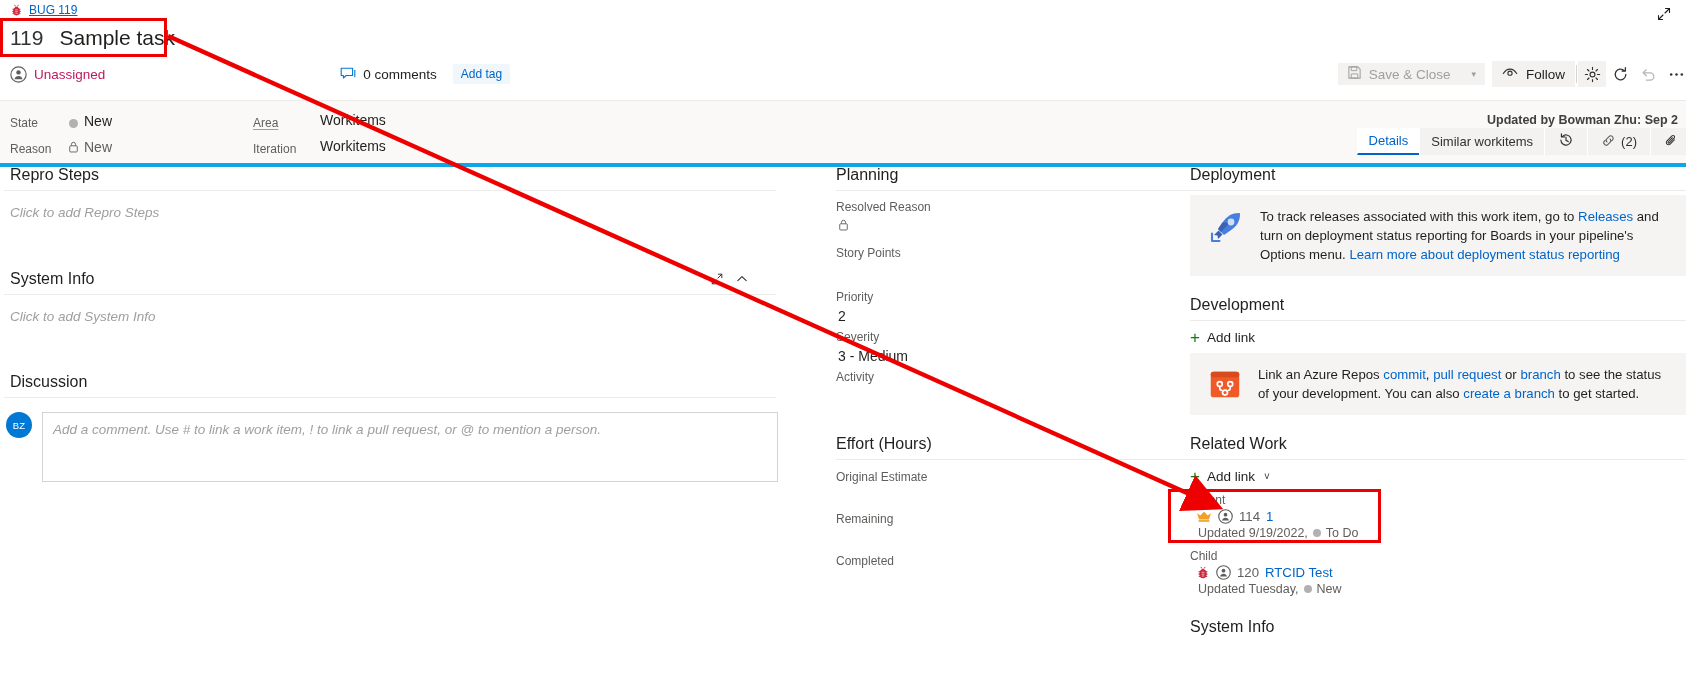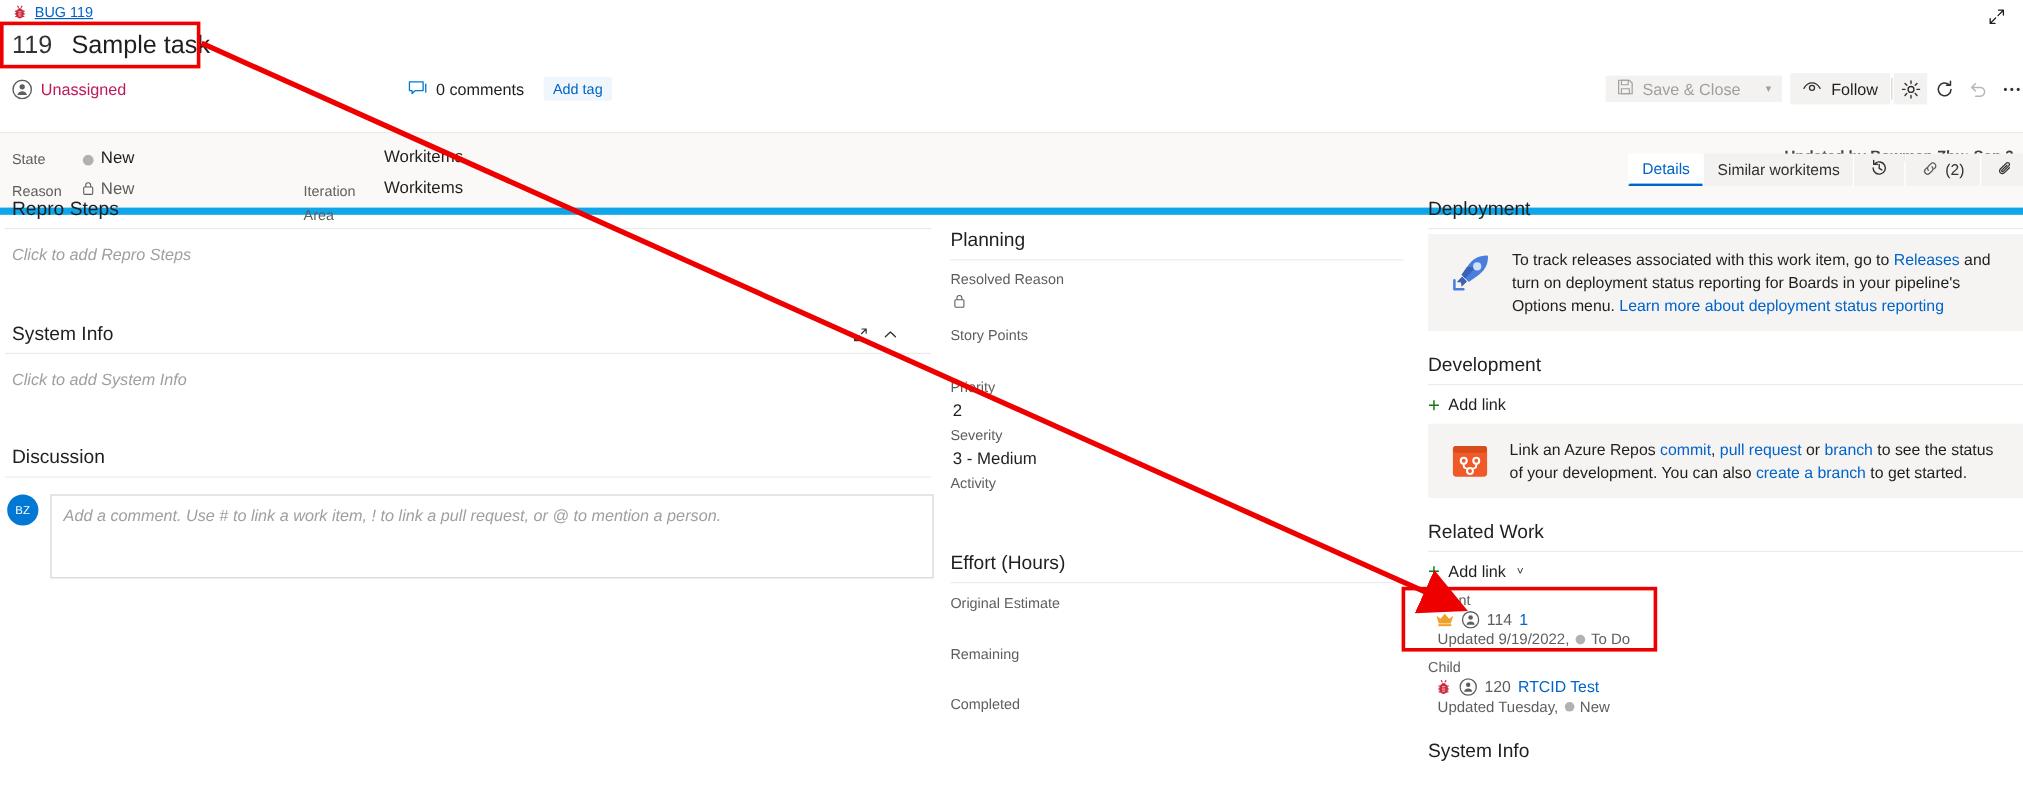--- a/index.html
+++ b/index.html
@@ -84,22 +84,22 @@
     background:#f3f2f1;
   }
   .icon-btn.plain{background:transparent;}
   .icon-btn.dim svg{opacity:.35;}
   .expand-corner{
     position:absolute;right:14px;top:6px;width:16px;height:16px;
   }
 
   
   .fields-strip{
-    position:absolute;left:0;top:110px;right:0;height:62px;
-    background:#faf9f8;border-top:1px solid #edebe9;border-bottom:6px solid #0ea5e9;
+    position:absolute;left:0;top:100px;right:0;height:62px;
+    background:#faf9f8;border-top:1px solid #edebe9;border-bottom:4px solid #0ea5e9;
   }
   .f-label{
     position:absolute;font-size:12px;color:#605e5c;
   }
   .f-value{
     position:absolute;font-size:14px;color:#201f1e;
   }
   .f-value.muted{color:#605e5c;}
   .state-dot{
     position:absolute;width:9px;height:9px;border-radius:50%;background:#b1b1b1;
@@ -118,21 +118,21 @@
     padding:0 11px;font-size:13px;color:#323130;
     background:#f3f2f1;border-left:1px solid #ffffff;box-sizing:border-box;
     min-width:30px;
   }
   .tab.active{background:#ffffff;color:#0064c8;border-bottom:2px solid #0064c8;}
   .tab.icon-tab{padding:0 13px;}
 
   
   .col{position:absolute;top:160px;}
   .col-left{left:0;width:780px;}
-  .col-mid{left:792px;width:378px;margin-top:26px;}
+  .col-mid{left:836px;width:378px;}
   .col-right{left:1190px;width:496px;}
 
   .sec-head{
     font-size:16px;color:#201f1e;font-weight:400;
     padding:6px 0 6px 0;margin:0;
   }
   .sec-rule{height:1px;background:#edebe9;width:100%;}
   .sec-rule.short{width:772px;}
 
   .placeholder{
@@ -306,21 +306,21 @@
 
     <span class="f-label" style="left:10px;top:41px;">Reason</span>
     <span class="lock-ico" style="left:68px;top:40px;">
       <svg width="11" height="12" viewBox="0 0 12 14">
           <rect x="1.6" y="5.6" width="8.8" height="7.2" rx="1" fill="none" stroke="#605e5c" stroke-width="1.05"></rect>
           <path d="M3.6 5.6V3.9a2.4 2.4 0 0 1 4.8 0v1.7" fill="none" stroke="#605e5c" stroke-width="1.05"></path>
         </svg>
     </span>
     <span class="f-value muted" style="left:84px;top:38px;">New</span>
 
-    <span class="f-label" style="left:253px;top:15px;text-decoration-color:#a19f9d;text-underline-offset:2px;margin-top:46px;">Area</span>
+    <span class="f-label" style="left:253px;top:15px;text-decoration:underline;text-decoration-color:#a19f9d;text-underline-offset:2px;">Area</span>
     <span class="f-value" style="left:320px;top:11px;">Workitems</span>
 
     <span class="f-label" style="left:253px;top:41px;">Iteration</span>
     <span class="f-value" style="left:320px;top:37px;">Workitems</span>
 
     <span class="updated-by">Updated by Bowman Zhu: Sep 2</span>
   </div>
 
   <div class="tabs">
     <div class="tab active">Details</div>

